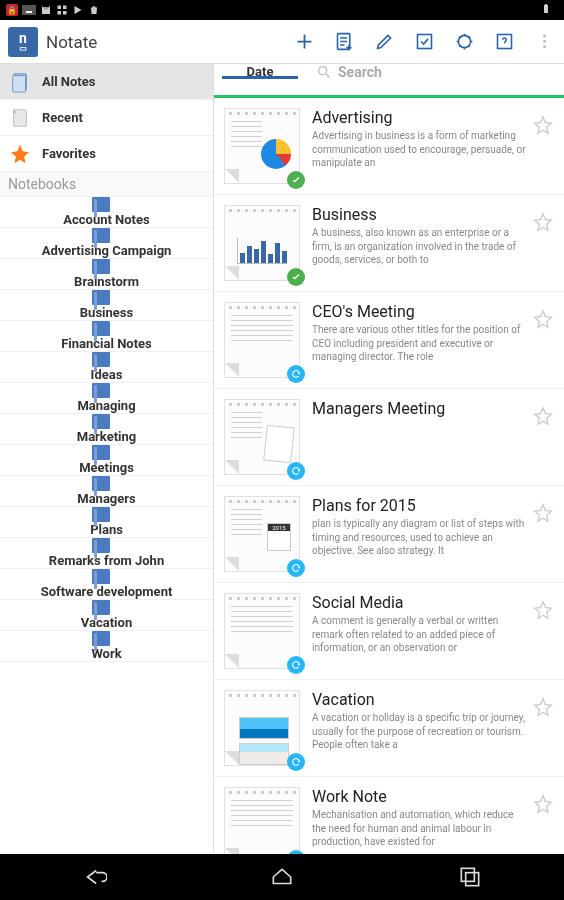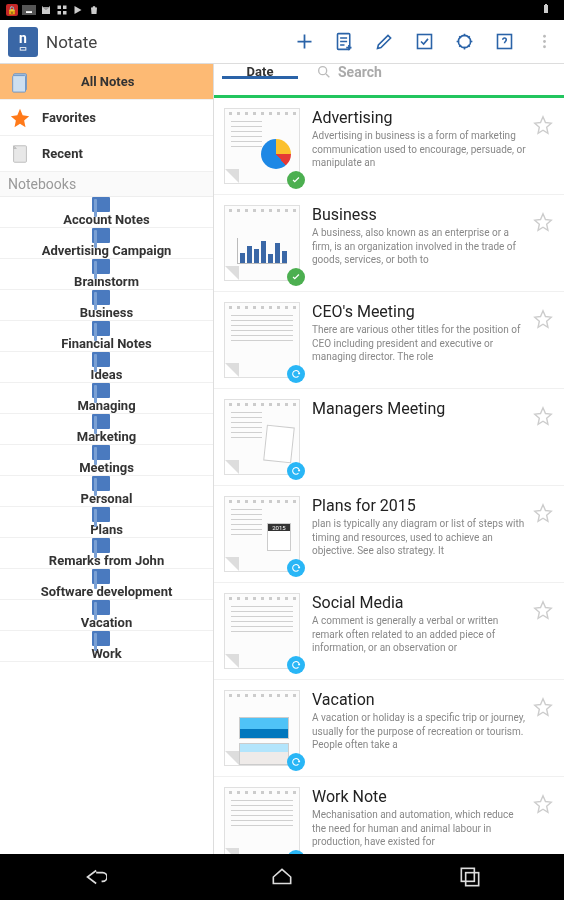--- a/index.html
+++ b/index.html
@@ -19,21 +19,21 @@
 .app-icon span:last-child { font-size: 8px; }
 .app-title { font-size: 17px; color: #444; }
 .header-actions { margin-left: auto; display: flex; align-items: center; }
 .header-btn { width: 40px; height: 44px; display: flex; align-items: center; justify-content: center; cursor: pointer; }
 .header-btn svg { width: 21px; height: 21px; }
 
 
 .body { display: flex; height: 790px; }
 .sidebar { width: 214px; border-right: 1px solid #ddd; overflow-y: auto; }
 .nav-item { height: 36px; display: flex; align-items: center; padding: 0 8px; font-size: 13px; color: #333; cursor: pointer; border-bottom: 1px solid #f0f0f0; }
-.nav-item.selected { background: #fdba74; gap: 39px; }
+.nav-item.selected { background: #e5e5e5; }
 .nav-icon { width: 24px; height: 24px; margin-right: 10px; display: flex; align-items: center; justify-content: center; }
 .nav-item .label { font-weight: bold; }
 .section-hdr { padding: 4px 8px; font-size: 14px; color: #999; background: #fafafa; border-bottom: 1px solid #eee; }
 .nb-item { height: 31px; display: flex; align-items: center; padding: 0 8px; font-size: 13px; color: #333; cursor: pointer; border-bottom: 1px solid #f0f0f0; flex-direction: column; }
 .nb-icon { width: 18px; height: 22px; background: #4a7abf; margin-right: 12px; position: relative; border-radius: 1px; }
 .nb-icon::before { content: ""; position: absolute; left: 2px; top: 2px; width: 3px; height: 18px; background: #7aa0d4; border-radius: 1px; }
 .nb-item .label { font-weight: bold; }
 
 
 .content { flex: 1; display: flex; flex-direction: column; overflow: hidden; }
@@ -183,35 +183,35 @@
           <span class="nav-icon">
             <svg width="22" height="22" viewBox="0 0 24 24" fill="#a8c2e0" stroke="#6a93c4" stroke-width="1">
               <rect x="5" y="3" width="14" height="18" rx="1"></rect>
               <rect x="4" y="5" width="14" height="18" rx="1" fill="#cddff0"></rect>
             </svg>
           </span>
           <span class="label">All Notes</span>
         </div>
         <div class="nav-item">
           <span class="nav-icon">
-            <svg width="22" height="22" viewBox="0 0 24 24" fill="#ff7a1a">
-              <path d="M12 2l2.9 6.9L22 10l-5.5 4.8L18 22l-6-3.6L6 22l1.5-7.2L2 10l7.1-1.1z"></path>
-            </svg>
-          </span>
-          <span class="label">Favorites</span>
-        </div>
-        <div class="nav-item">
-          <span class="nav-icon">
             <svg width="22" height="22" viewBox="0 0 24 24" fill="#e8e8e8" stroke="#bbb" stroke-width="1">
               <rect x="5" y="3" width="14" height="18" rx="1"></rect>
               <path d="M5 3l3 3-3 0z" fill="#ccc"></path>
             </svg>
           </span>
           <span class="label">Recent</span>
         </div>
+        <div class="nav-item">
+          <span class="nav-icon">
+            <svg width="22" height="22" viewBox="0 0 24 24" fill="#ff7a1a">
+              <path d="M12 2l2.9 6.9L22 10l-5.5 4.8L18 22l-6-3.6L6 22l1.5-7.2L2 10l7.1-1.1z"></path>
+            </svg>
+          </span>
+          <span class="label">Favorites</span>
+        </div>
       </div>
     <div class="section-hdr">Notebooks</div>
     <div id="nb-list">
         <div class="nb-item">
           <span class="nb-icon"></span>
           <span class="label">Account Notes</span>
         </div>
         <div class="nb-item">
           <span class="nb-icon"></span>
           <span class="label">Advertising Campaign</span>
@@ -239,21 +239,21 @@
         <div class="nb-item">
           <span class="nb-icon"></span>
           <span class="label">Marketing</span>
         </div>
         <div class="nb-item">
           <span class="nb-icon"></span>
           <span class="label">Meetings</span>
         </div>
         <div class="nb-item">
           <span class="nb-icon"></span>
-          <span class="label">Personal</span>
+          <span class="label">Managers</span>
         </div>
         <div class="nb-item">
           <span class="nb-icon"></span>
           <span class="label">Plans</span>
         </div>
         <div class="nb-item">
           <span class="nb-icon"></span>
           <span class="label">Remarks from John</span>
         </div>
         <div class="nb-item">

